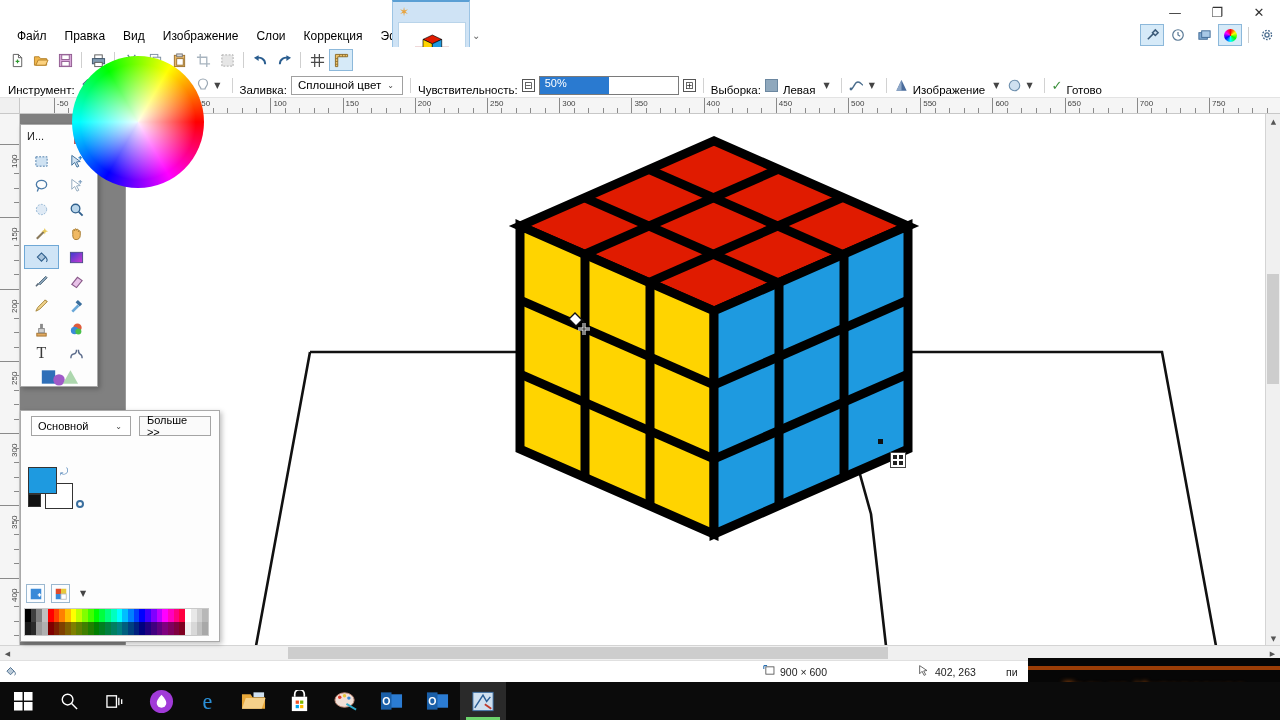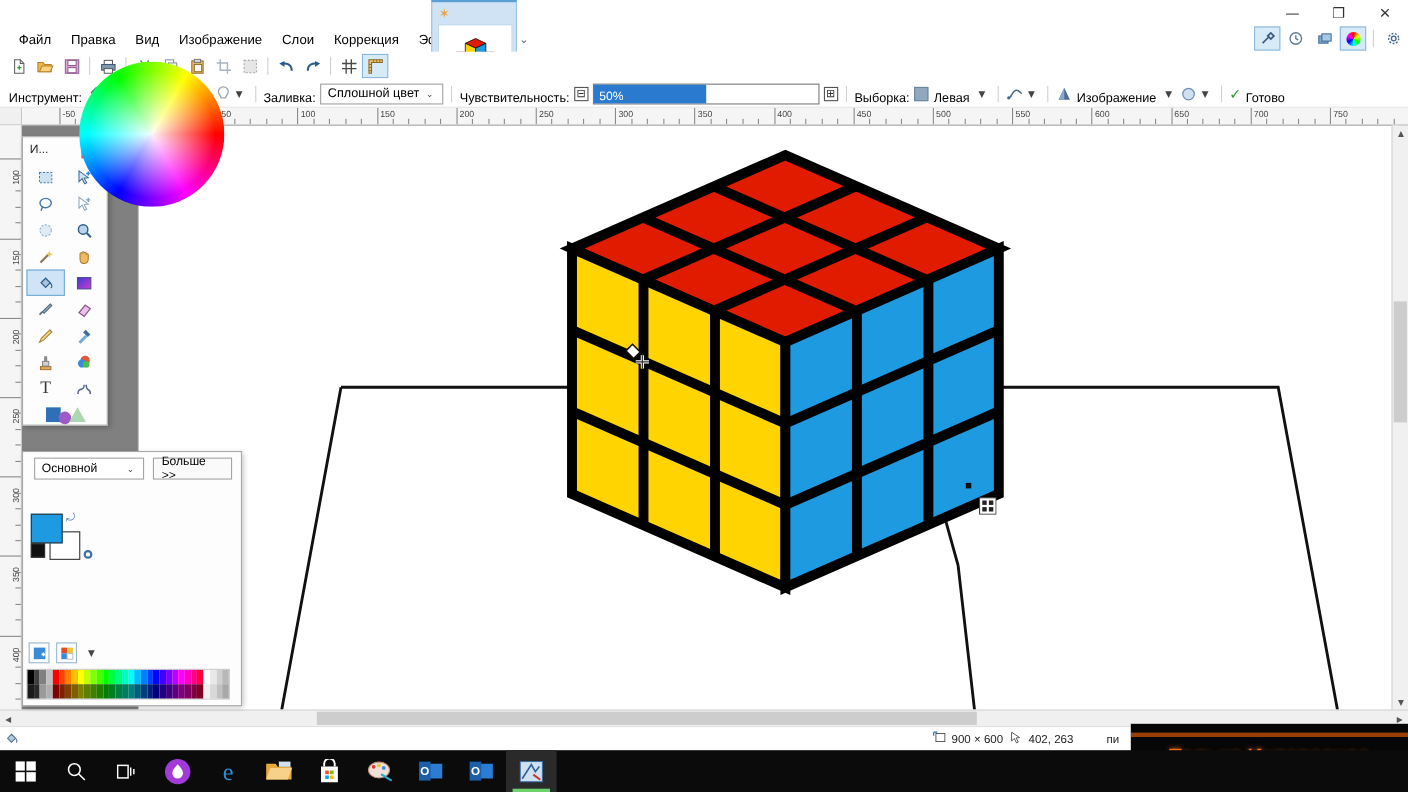--- a/index.html
+++ b/index.html
@@ -79,22 +79,22 @@
   }
   .opt-lbl { white-space: nowrap; margin-right: 4px; margin-top: 9px; }
   .opt-sep { width: 1px; height: 15px; background: #d2d2d2; margin: 0 7px; }
   .caret { font-size: 8px; color: #444; margin: 0 4px; font-family:"DejaVu Sans",sans-serif;}
   .combo {
     height: 19px; border: 1px solid #a0a0a0; background: #fff;
     display: flex; align-items: center; padding: 0 4px 0 6px;
     font-size: 11.5px; min-width: 112px; justify-content: space-between;
   }
   .slider-wrap {
-    width: 206px; height: 19px; border: 1px solid #7a7a7a; background: #fff;
-    position: relative; display: flex; align-items: flex-end;
+    width: 140px; height: 19px; border: 1px solid #7a7a7a; background: #fff;
+    position: relative; display: flex; align-items: flex-start;
   }
   .slider-fill {
     position: absolute; left: 0; top: 0; height: 100%; background: #2a7ad0;
   }
   .slider-txt {
     position: relative; z-index: 2; font-size: 11px; color: #fff; padding-left: 5px;
   }
   .pm-btn {
     width: 13px; height: 13px; border: 1px solid #555; color: #333;
     font-size: 10px; line-height: 11px; text-align: center; background: #fff;
@@ -960,21 +960,21 @@
     </div>
 
   <div class="statusbar">
     <span style="display:flex;align-items:center;margin-left:4px">
       <svg width="13" height="13" viewBox="0 0 18 18">
           <path d="M4 8.5 L9 3.5 L14 8.5 L9 13.5 Z" fill="#b9c9d8" stroke="#4a6c8c" stroke-width="1.3"></path>
           <path d="M14 8.5 C16 10.5 16.5 13.5 14.5 14" stroke="#4a6c8c" stroke-width="1.3" fill="none"></path>
         </svg>
     </span>
 
-    <span class="sb-group" style="left:848px">
+    <span class="sb-group" style="left:763px">
       <span>
         <svg width="13" height="13" viewBox="0 0 16 16">
             <rect x="3.5" y="3.5" width="10" height="9" fill="#fff" stroke="#4a4a4a"></rect>
             <path d="M1 2 V6 M1 2 H5" stroke="#2a6fb0" stroke-width="1.3"></path>
           </svg>
       </span>
       <span>900 × 600</span>
     </span>
 
     <span class="sb-group" style="left:918px">

